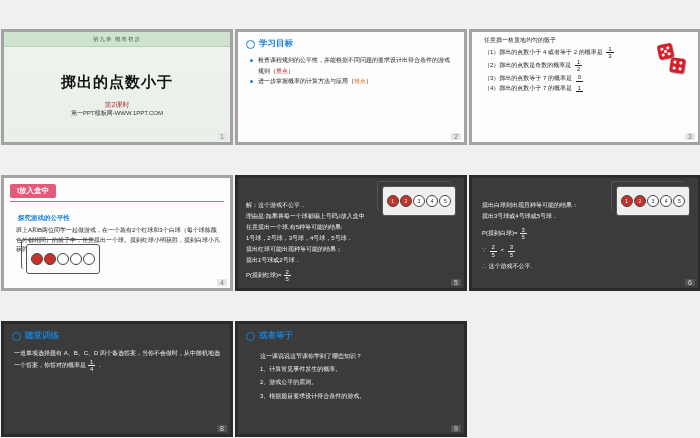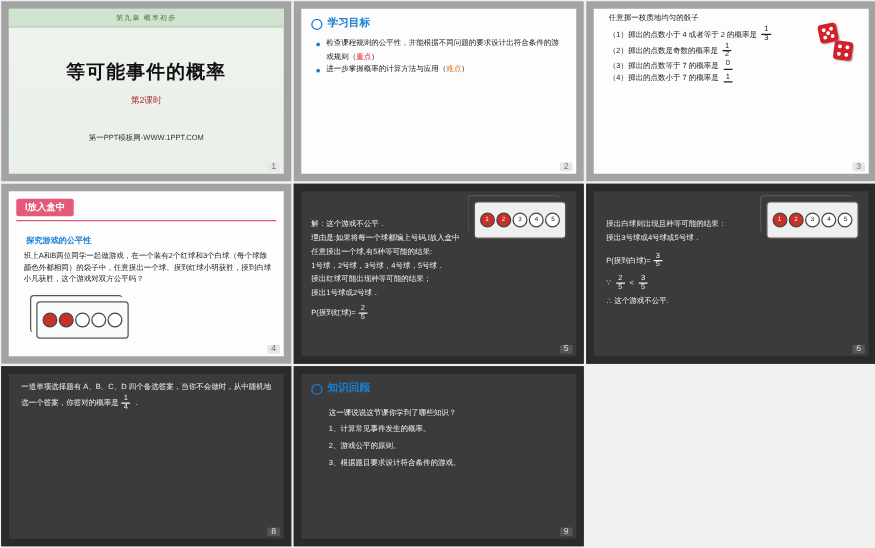--- a/index.html
+++ b/index.html
@@ -17,23 +17,24 @@
     display: grid;
     grid-template-columns: repeat(3, 232px);
     grid-template-rows: repeat(3, 144px);
     gap: 2px;
     padding: 1px 1px;
     box-sizing: border-box;
   }
   .slide {
     position: relative;
     background: #fdfdfd;
-    border: 6px solid #a3a3a3;
+    border: 3px solid #a3a3a3;
     box-sizing: border-box;
     overflow: hidden;
+    margin-top: 28px;
   }
   .slide.dark {
     background: #3b3b3b;
     border-color: #2a2a2a;
   }
   .pageno {
     position: absolute;
     right: 3px;
     bottom: 2px;
     font-size: 7px;
@@ -247,21 +248,21 @@
     margin: 3px 6px 0 6px;
   }
 </style>
 </head>
 <body>
 
 <div class="grid">
 
   <div class="slide s1">
     <div class="s1-topbar">第九章  概率初步</div>
-    <div class="s1-title">等可能事件的概率</div>
+    <div class="s1-title">掷出的点数小于</div>
     <div class="s1-sub">第2课时</div>
     <div class="s1-foot">第一PPT模板网-WWW.1PPT.COM</div>
     <div class="pageno">1</div>
   </div>
 
   <div class="slide">
     <div class="hd">
       <span class="hd-dot"></span>
       <span class="hd-txt">学习目标</span>
     </div>
@@ -379,30 +380,34 @@
         <span>&lt;</span>
         <span class="frac"><span class="num">3</span><span class="den">5</span></span>
       </div>
       <div style="margin-top:3px">∴ 这个游戏不公平.</div>
     </div>
     <div class="pageno">6</div>
   </div>
 
 
   <div class="slide dark">
+    <div class="hd">
+      <span class="hd-dot"></span>
+      <span class="hd-txt">随堂训练</span>
+    </div>
     <div class="s8-box">
       <span style="text-indent:12px;display:inline">一道单项选择题有 A、B、C、D 四个备选答案，当你不会做时，从中随机地选一个答案，你答对的概率是</span><span class="frac"><span class="num">1</span><span class="den">4</span></span><span>．</span>
     </div>
     <div class="pageno">8</div>
   </div>
 
   <div class="slide dark">
     <div class="hd">
       <span class="hd-dot"></span>
-      <span class="hd-txt">知识回顾</span>
+      <span class="hd-txt">或者等于</span>
     </div>
     <div class="body-txt dark" style="padding-top:8px;line-height:2.2">
       <div style="text-indent:10px">这一课说说这节课你学到了哪些知识？</div>
       <div style="text-indent:10px">1、计算常见事件发生的概率。</div>
       <div style="text-indent:10px">2、游戏公平的原则。</div>
       <div style="text-indent:10px">3、根据题目要求设计符合条件的游戏。</div>
     </div>
     <div class="pageno">9</div>
   </div>
 

